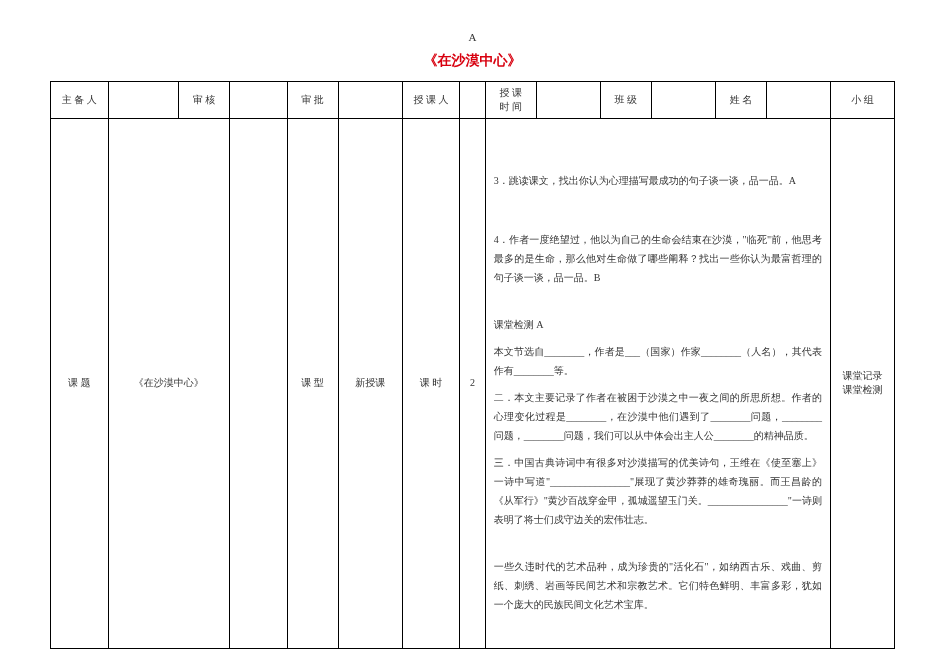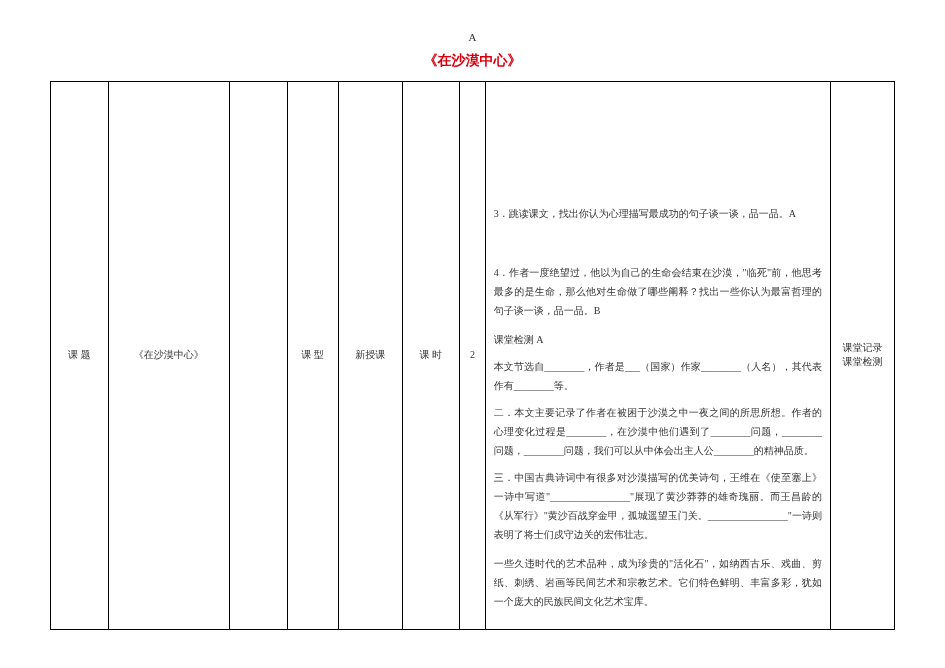--- a/index.html
+++ b/index.html
@@ -43,23 +43,23 @@
       text-align: left;
       padding: 10px 8px;
     }
     .content-block {
       font-size: 10px;
       line-height: 1.9;
       text-align: justify;
       color: #333;
     }
     .content-block p { margin-bottom: 8px; }
-    .content-block .section { margin-top: 10px; }
+    .content-block .section { margin-top: 28px; }
     .big-gap { margin-top: 40px; }
-    .first-gap { margin-top: 112px; }
+    .first-gap { margin-top: 42px; }
   </style>
 </head>
 <body>
 
 <div class="top-letter">A</div>
 <div class="doc-title">《在沙漠中心》</div>
 
 <table class="outer">
   <colgroup>
     <col style="width:45px">
@@ -72,20 +72,38 @@
     <col style="width:20px">
     <col style="width:40px">
     <col style="width:50px">
     <col style="width:40px">
     <col style="width:50px">
     <col style="width:40px">
     <col style="width:50px">
     <col style="width:50px">
   </colgroup>
   <tbody>
+      <tr>
+    <td>主 备 人</td>
+    <td></td>
+    <td>审 核</td>
+    <td></td>
+    <td>审 批</td>
+    <td></td>
+    <td>授 课 人</td>
+    <td></td>
+    <td style="white-space:pre-line">授 课
+时 间</td>
+    <td></td>
+    <td>班 级</td>
+    <td></td>
+    <td>姓 名</td>
+    <td></td>
+    <td>小 组</td>
+  </tr>
   <tr style="height:530px">
     <td>课 题</td>
     <td colspan="2">《在沙漠中心》</td>
     <td></td>
     <td>课 型</td>
     <td>新授课</td>
     <td>课 时</td>
     <td>2</td>
     <td class="body-cell" colspan="6">
       <div class="content-block">

